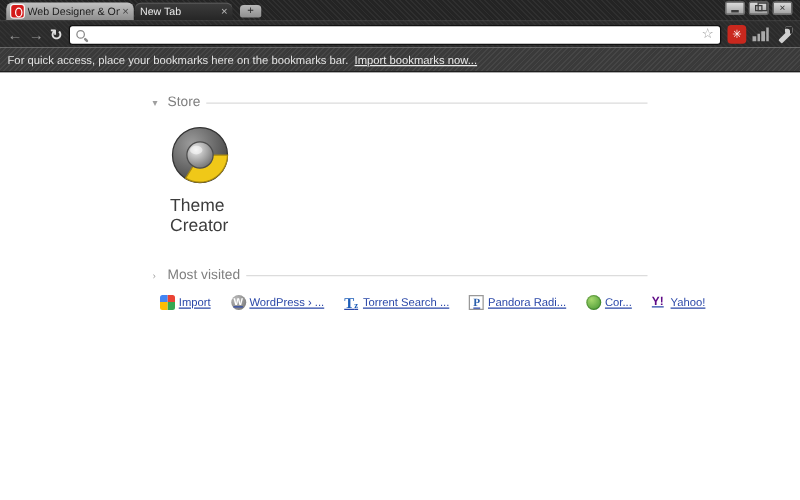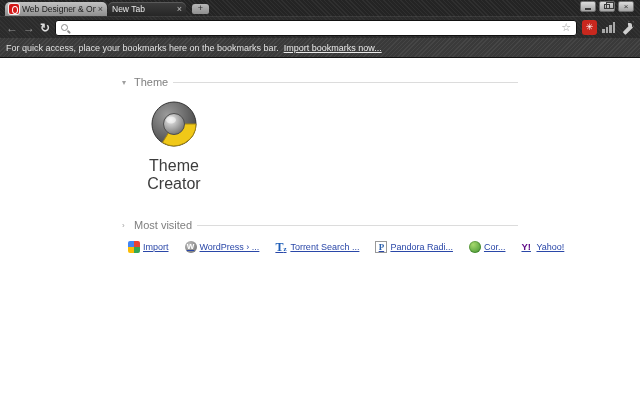--- a/index.html
+++ b/index.html
@@ -72,21 +72,21 @@
   .bookmarks-bar a { color:#eaeaea; text-decoration:underline; }
 
   
   .page { height:347px; background:#fff; }
   .ntp { width:396px; margin:0 auto; padding-top:18px; }
   .section-header { display:flex; align-items:center; gap:5px; color:#7f7f7f; font-size:11px; }
   .sec-arrow { font-size:8px; color:#9f9f9f; width:7px; }
   .sec-rule { flex:1; height:1px; background:#dcdcdc; }
 
   .apps-row { display:flex; gap:32px; padding:12px 0 0 14px; }
-  .app-tile { width:76px; text-align:center; font-size:16px; color:#3c3c3c; }
+  .app-tile { width:76px; text-align:left; font-size:14px; color:#3c3c3c; }
   .app-tile .app-label { margin-top:5px; }
 
   .mv-section { margin-top:26px; }
   .rc-section { margin-top:20px; }
   .links-row { display:flex; align-items:center; padding:10px 0 0 6px; font-size:9px; }
   .mv-row { gap:16px; }
   .rc-row { gap:24px; }
   .site-link { color:#2a47a8; text-decoration:underline; white-space:nowrap; display:flex; align-items:center; }
 
   
@@ -164,21 +164,21 @@
   <div class="bookmarks-bar">
     <span>For quick access, place your bookmarks here on the bookmarks bar.</span>
     <a href="#">Import bookmarks now...</a>
   </div>
 
   <div class="page">
     <div class="ntp">
 
       <div class="section-header">
         <span class="sec-arrow">▾</span>
-        <span>Theme</span>
+        <span>Store</span>
         <span class="sec-rule"></span>
       </div>
       <div class="apps-row">
         <div class="app-tile">
           <svg width="48" height="48" viewBox="0 0 48 48">
             <defs>
               <radialGradient id="tcOuter" cx="35%" cy="30%" r="80%">
                 <stop offset="0" stop-color="#9c9c9c"></stop>
                   <stop offset="1" stop-color="#3f3f3f"></stop>
               </radialGradient>

